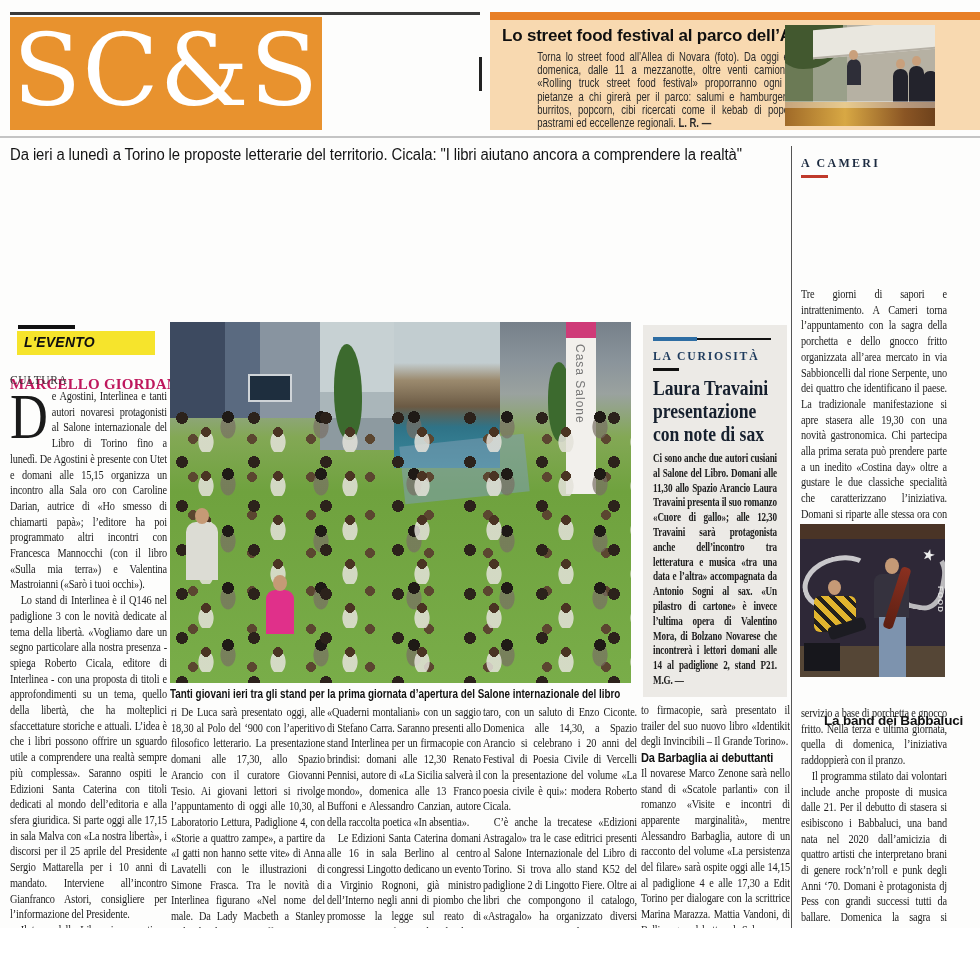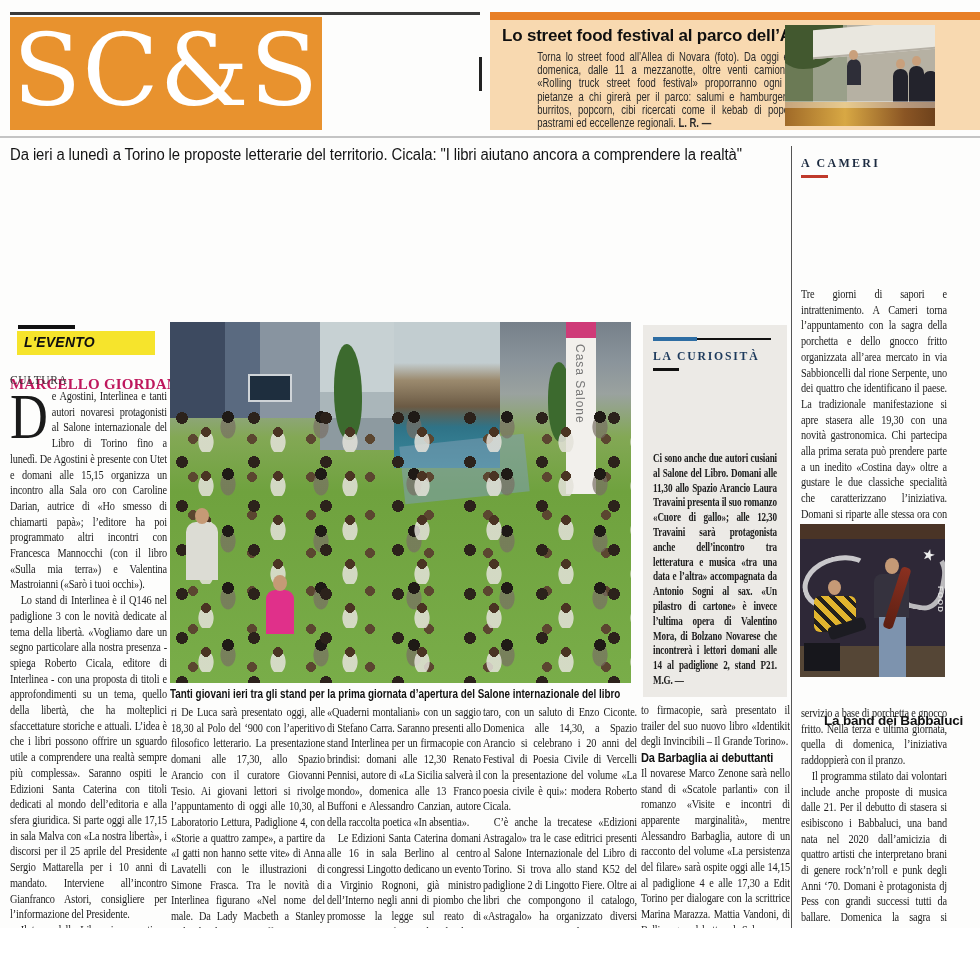--- a/index.html
+++ b/index.html
@@ -234,20 +234,25 @@
       <p>taro, con un saluto di Enzo Ciconte. Domenica alle 14,30, a Spazio Arancio si celebrano i 20 anni del Festival di Poesia Civile di Vercelli con la presentazione del volume «La poesia civile è qui»: modera Roberto Cicala.</p>
       <p class="ind">C’è anche la trecatese «Edizioni Astragalo» tra le case editrici presenti al Salone Internazionale del Libro di Torino. Si trova allo stand K52 del padiglione 2 di Lingotto Fiere. Oltre ai libri che compongono il catalogo, «Astragalo» ha organizzato diversi appuntamenti. Dopo gli incontri con gli autori Giulio Mainini, Dino Ticli, Nicoletta Bertelle e Giulio Galli che si sono svolti ieri, domani alle 15,30, lo</p>
     </div>
   </div>
 
   <div class="abs curio">
     <div class="cu-rule"></div>
     <div class="cu-rule-blue"></div>
     <div class="cu-tag">LA CURIOSITÀ</div>
     <div class="cu-underline"></div>
+    <div class="cu-title">
+      <div>Laura Travaini</div>
+      <div>presentazione</div>
+      <div>con note di sax</div>
+    </div>
     <div class="cu-body">
       <span class="cond just">Ci sono anche due autori cusiani al Salone del Libro. Domani alle 11,30 allo Spazio Arancio Laura Travaini presenta il suo romanzo «Cuore di gallo»; alle 12,30 Travaini sarà protagonista anche dell’incontro tra letteratura e musica «tra una data e l’altra» accompagnata da Antonio Sogni al sax. «Un pilastro di cartone» è invece l’ultima opera di Valentino Mora, di Bolzano Novarese che incontrerà i lettori domani alle 14 al padiglione 2, stand P21. M.G. —</span>
     </div>
   </div>
 
   <div class="abs col col5">
     <div class="cond news just">
       <p>to firmacopie, sarà presentato il trailer del suo nuovo libro «Identikit degli Invincibili – Il Grande Torino».</p>
       <p class="subhead" style="text-align:left;">Da Barbaglia ai debuttanti</p>
       <p>Il novarese Marco Zenone sarà nello stand di «Scatole parlanti» con il romanzo «Visite e incontri di apparente marginalità», mentre Alessandro Barbaglia, autore di un racconto del volume «La persistenza del filare» sarà ospite oggi alle 14,15 al padiglione 4 e alle 17,30 a Edit Torino per dialogare con la scrittrice Marina Marazza. Mattia Vandoni, di Bellinzago, debutta al Salone con «Figlio del mare» pubblicato da Edizioni Effetto; domenica firmacopie allo</p>

